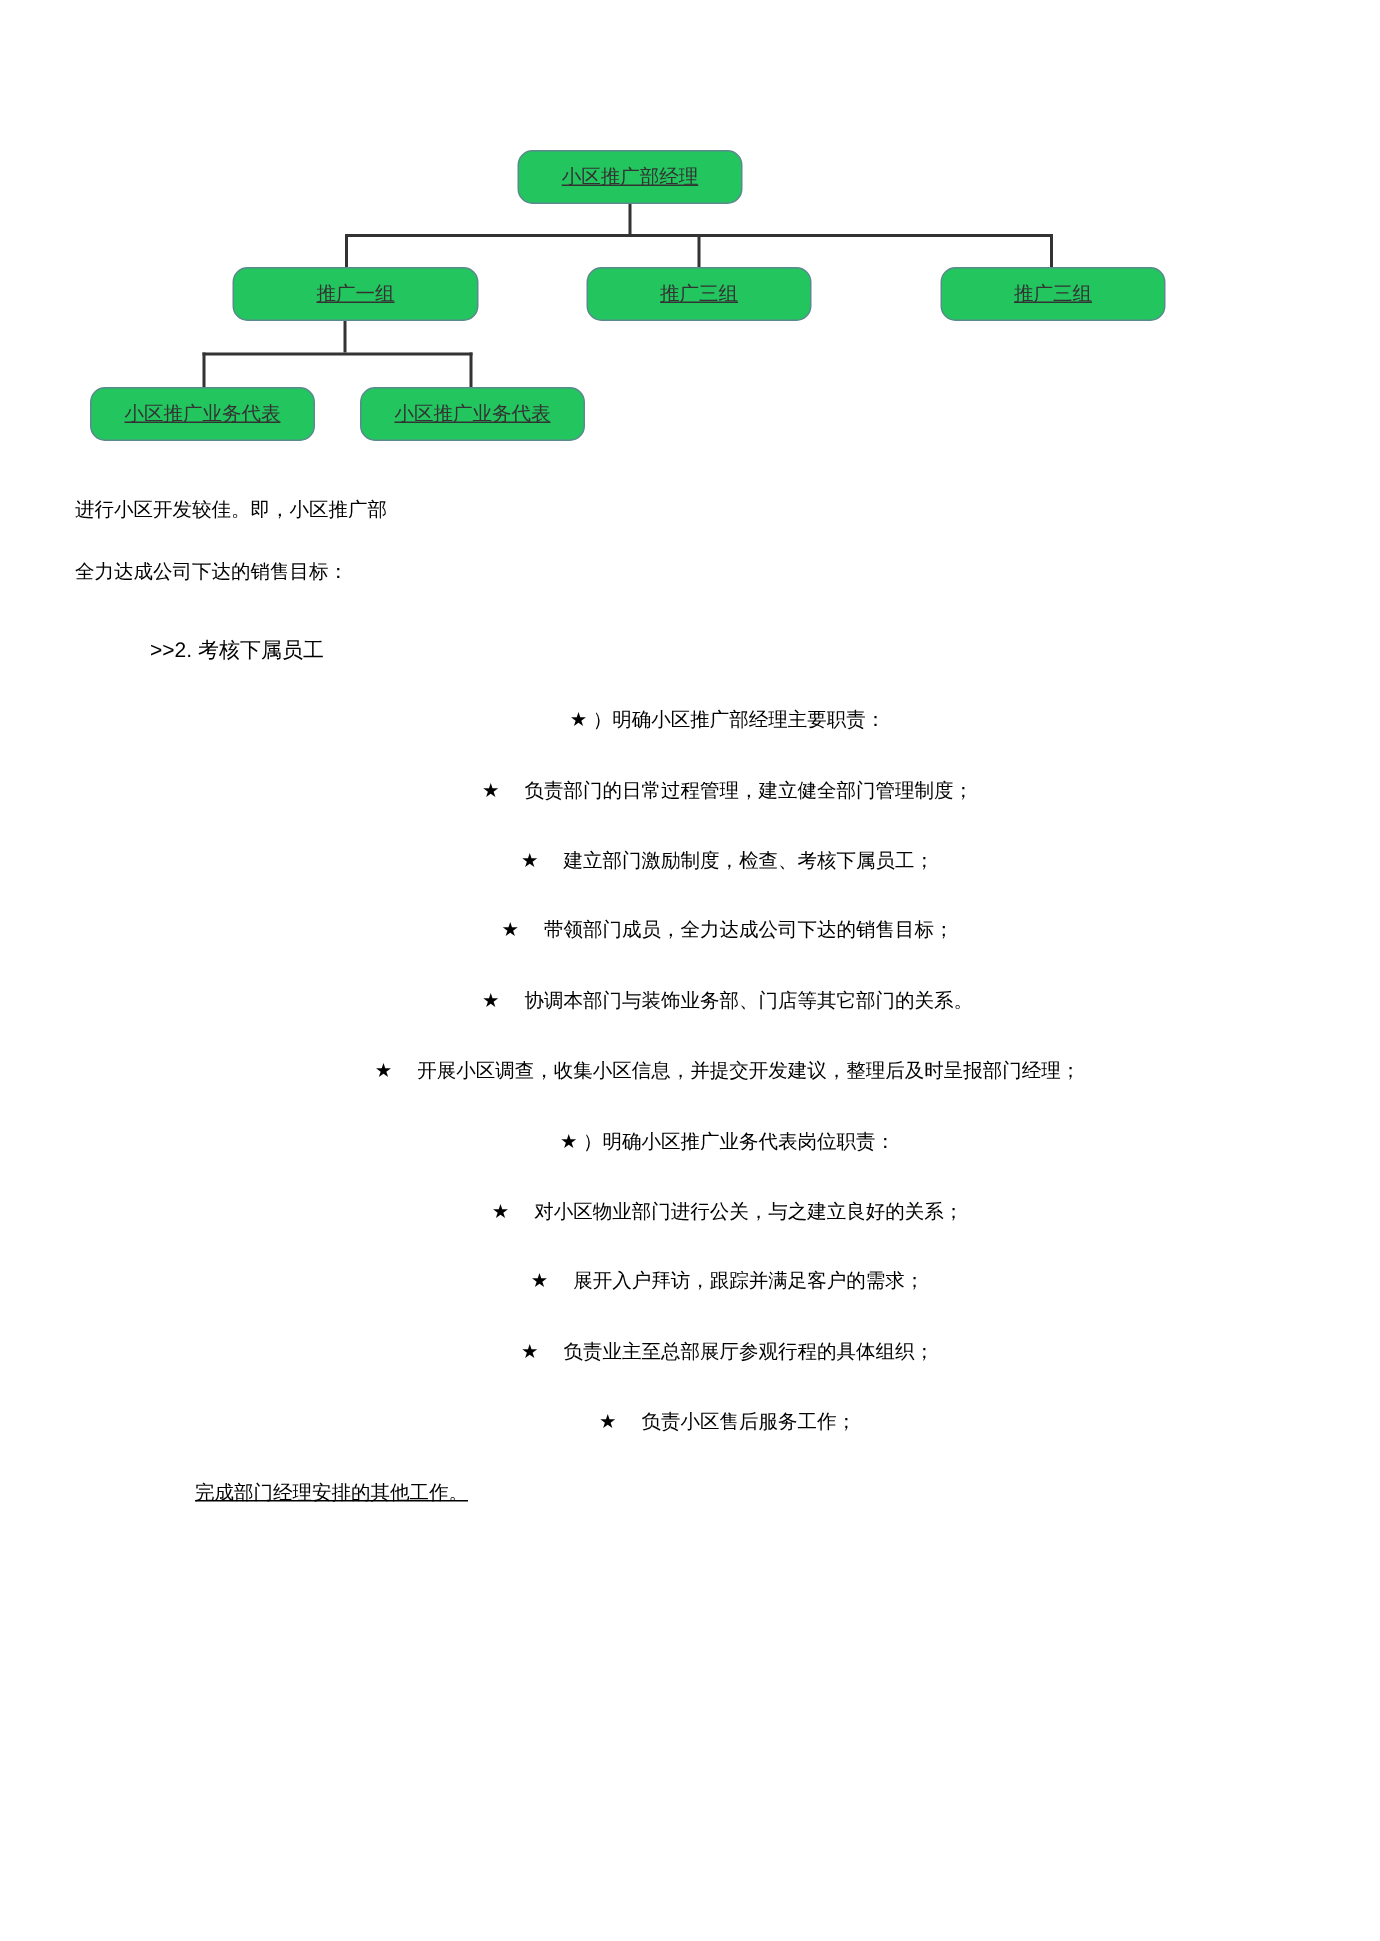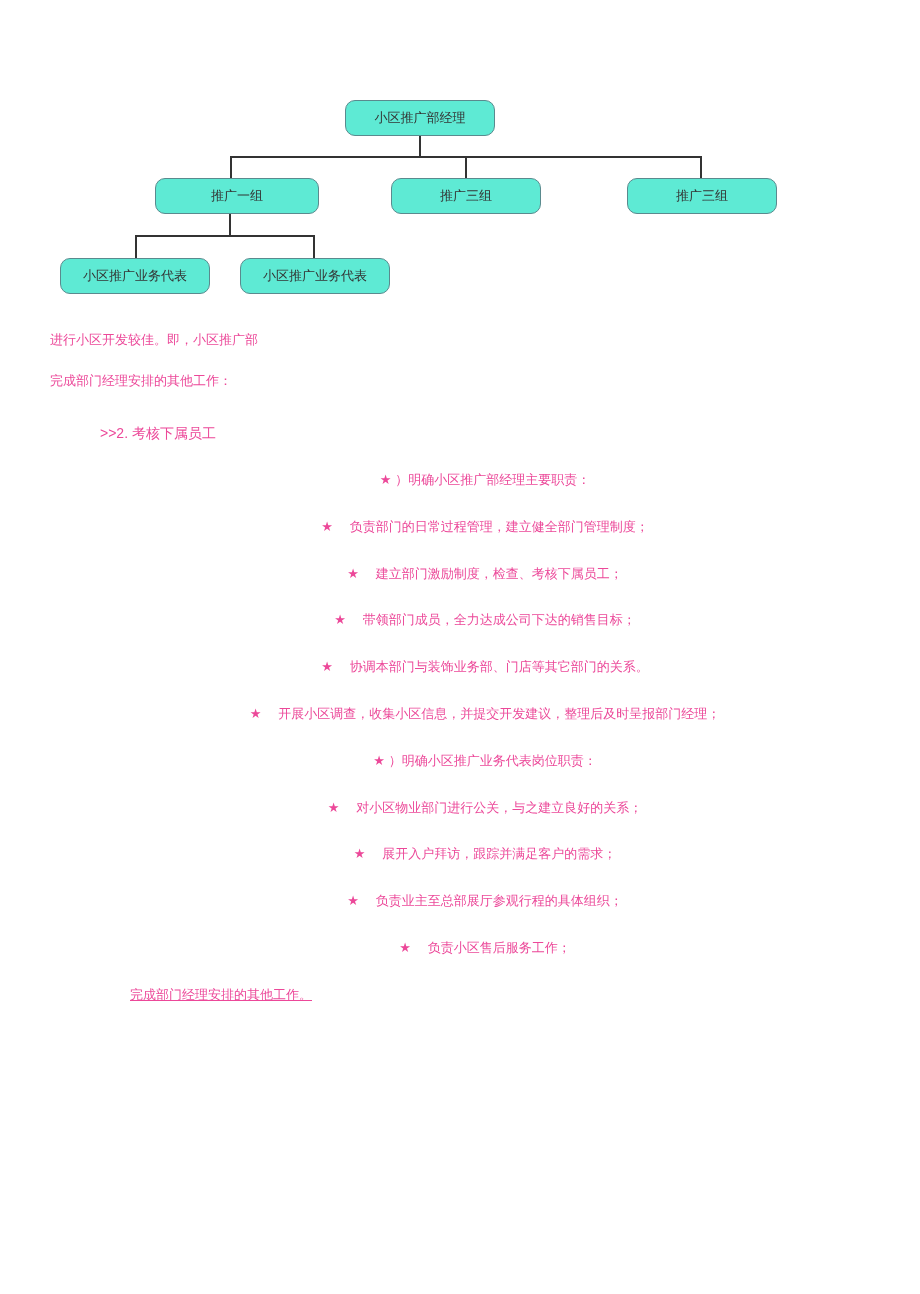--- a/index.html
+++ b/index.html
@@ -16,27 +16,28 @@
     }
     .org-chart {
       position: relative;
       width: 820px;
       height: 220px;
       margin-top: 100px;
       margin-bottom: 10px;
     }
     .node {
       position: absolute;
-      background: #5eead4;
+      background: #22c55e;
       border: 1px solid #5a8a8e;
       border-radius: 10px;
       padding: 8px 0;
       text-align: center;
       font-size: 13px;
       color: #333;
+      text-decoration: underline;
     }
     .node-root { left: 295px; top: 0; width: 150px; }
     .node-g1 { left: 105px; top: 78px; width: 164px; }
     .node-g2 { left: 341px; top: 78px; width: 150px; }
     .node-g3 { left: 577px; top: 78px; width: 150px; }
     .node-l1 { left: 10px; top: 158px; width: 150px; }
     .node-l2 { left: 190px; top: 158px; width: 150px; }
 
     .connector { position: absolute; background: #333; }
     
@@ -51,21 +52,21 @@
     .c-g1-sub-down { left: 179px; top: 111px; width: 2px; height: 24px; }
     
     .c-hbar2 { left: 85px; top: 135px; width: 180px; height: 2px; }
     
     .c-l1-down { left: 85px; top: 135px; width: 2px; height: 23px; }
     .c-l2-down { left: 263px; top: 135px; width: 2px; height: 23px; }
 
     .body-text {
       font-size: 13px;
       line-height: 1.6;
-      color: #ec4899;
+      color: #000000;
     }
     .para1 { margin: 0 0 20px 0; }
     .para2 { margin: 0 0 30px 0; }
     .heading {
       margin: 0 0 26px 50px;
       font-size: 14px;
       font-weight: normal;
     }
     .heading .marker {
       font-weight: normal;
@@ -102,21 +103,21 @@
     <div class="node node-root">小区推广部经理</div>
     <div class="node node-g1">推广一组</div>
     <div class="node node-g2">推广三组</div>
     <div class="node node-g3">推广三组</div>
     <div class="node node-l1">小区推广业务代表</div>
     <div class="node node-l2">小区推广业务代表</div>
   </div>
 
   <div class="body-text">
     <p class="para1">进行小区开发较佳。即，小区推广部</p>
-    <p class="para2">完成部门经理安排的其他工作：</p>
+    <p class="para2">全力达成公司下达的销售目标：</p>
 
     <p class="heading">
       <span class="marker">&gt;&gt;2.</span>
       <span>考核下属员工</span>
     </p>
 
     <p class="bullet-line">
       <span class="star">★</span>
       <span class="indent-text">）明确小区推广部经理主要职责：</span>
     </p>

